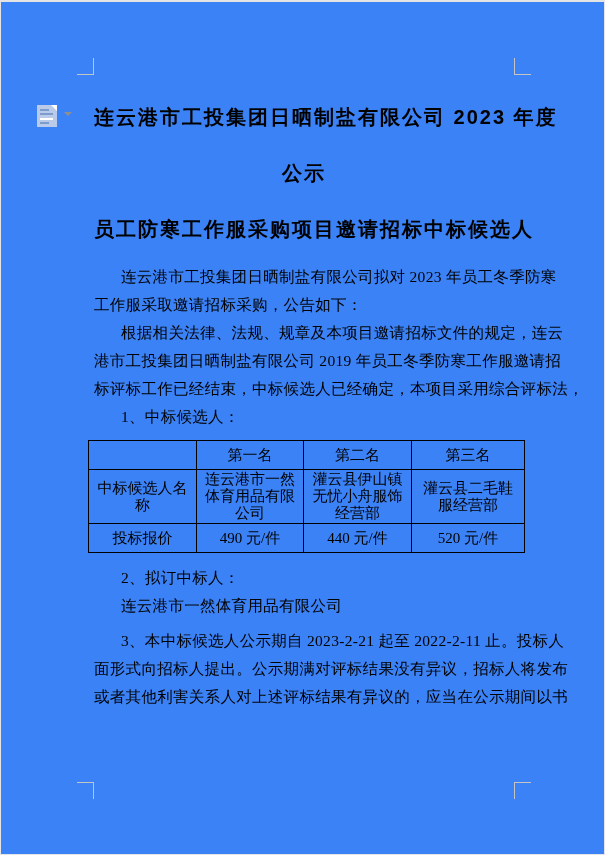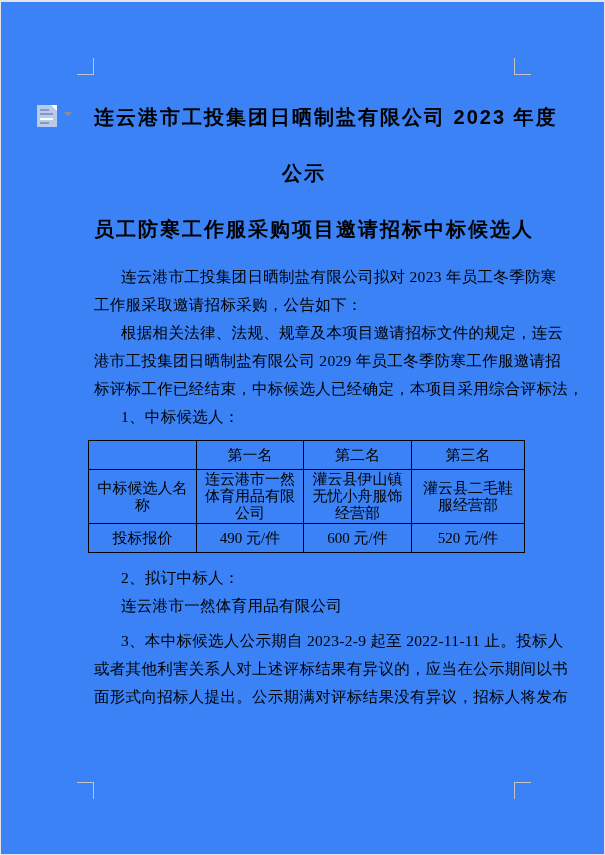--- a/index.html
+++ b/index.html
@@ -114,21 +114,21 @@
     <div class="title-block">
       <div class="t-line">连云港市工投集团日晒制盐有限公司 2023 年度</div>
       <div class="t-line">公示</div>
       <div class="t-line">员工防寒工作服采购项目邀请招标中标候选人</div>
     </div>
 
     <div class="body-block">
       <div class="b-line indent">连云港市工投集团日晒制盐有限公司拟对 2023 年员工冬季防寒</div>
       <div class="b-line">工作服采取邀请招标采购，公告如下：</div>
       <div class="b-line indent">根据相关法律、法规、规章及本项目邀请招标文件的规定，连云</div>
-      <div class="b-line">港市工投集团日晒制盐有限公司 2029 年员工冬季防寒工作服邀请招</div>
+      <div class="b-line">港市工投集团日晒制盐有限公司 2019 年员工冬季防寒工作服邀请招</div>
       <div class="b-line">标评标工作已经结束，中标候选人已经确定，本项目采用综合评标法，</div>
       <div class="b-line indent">1、中标候选人：</div>
 
       <table class="cand">
         <colgroup>
           <col style="width:108px">
             <col style="width:107px">
             <col style="width:108px">
             <col style="width:113px">
         </colgroup>
@@ -141,27 +141,27 @@
         </tr>
         <tr class="name">
           <td>中标候选人名称</td>
           <td>连云港市一然体育用品有限公司</td>
           <td>灌云县伊山镇无忧小舟服饰经营部</td>
           <td>灌云县二毛鞋服经营部</td>
         </tr>
         <tr class="price">
           <td>投标报价</td>
           <td>490 元/件</td>
-          <td>600 元/件</td>
+          <td>440 元/件</td>
           <td>520 元/件</td>
         </tr>
       </tbody>
         </table>
 
       <div class="b-line indent">2、拟订中标人：</div>
       <div class="b-line indent">连云港市一然体育用品有限公司</div>
-      <div class="b-line indent gap-top">3、本中标候选人公示期自 2023-2-9 起至 2022-11-11 止。投标人</div>
+      <div class="b-line indent gap-top">3、本中标候选人公示期自 2023-2-21 起至 2022-2-11 止。投标人</div>
+      <div class="b-line">面形式向招标人提出。公示期满对评标结果没有异议，招标人将发布</div>
       <div class="b-line">或者其他利害关系人对上述评标结果有异议的，应当在公示期间以书</div>
-      <div class="b-line">面形式向招标人提出。公示期满对评标结果没有异议，招标人将发布</div>
     </div>
 
   </div>
 </div>
 
 </body></html>

